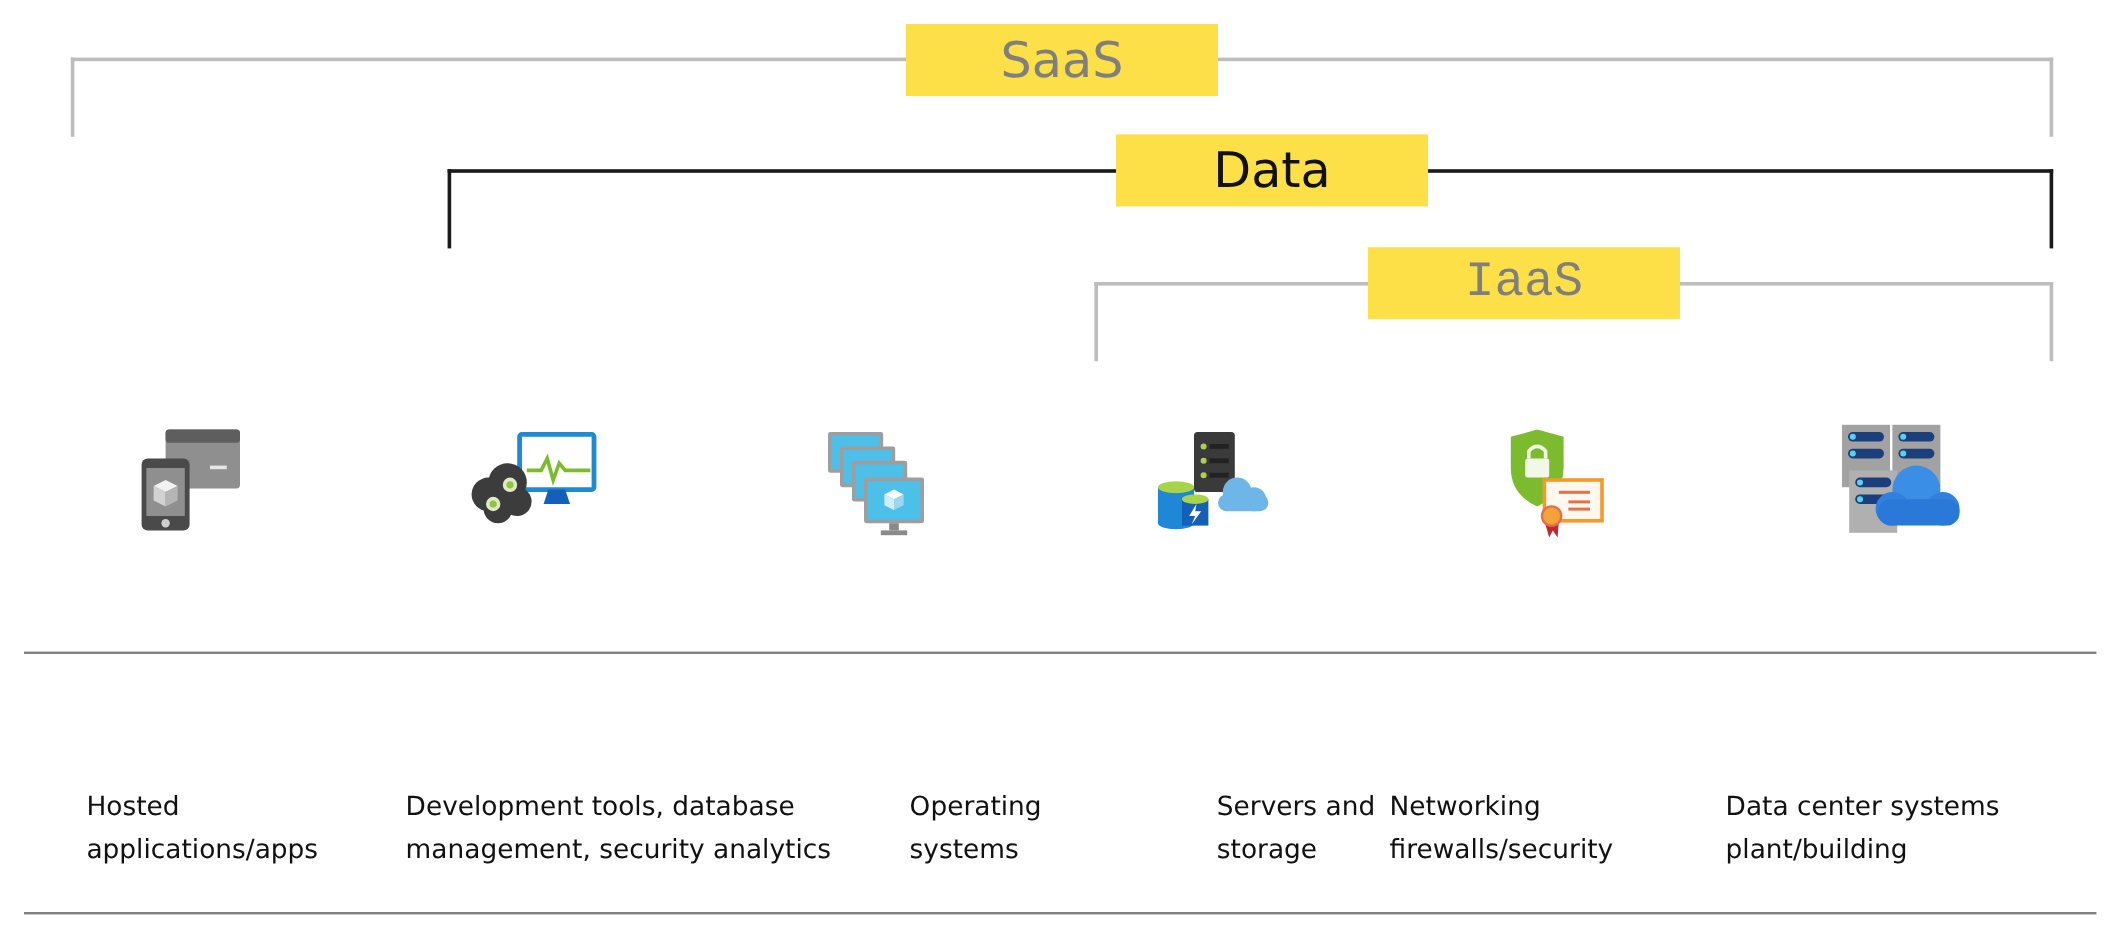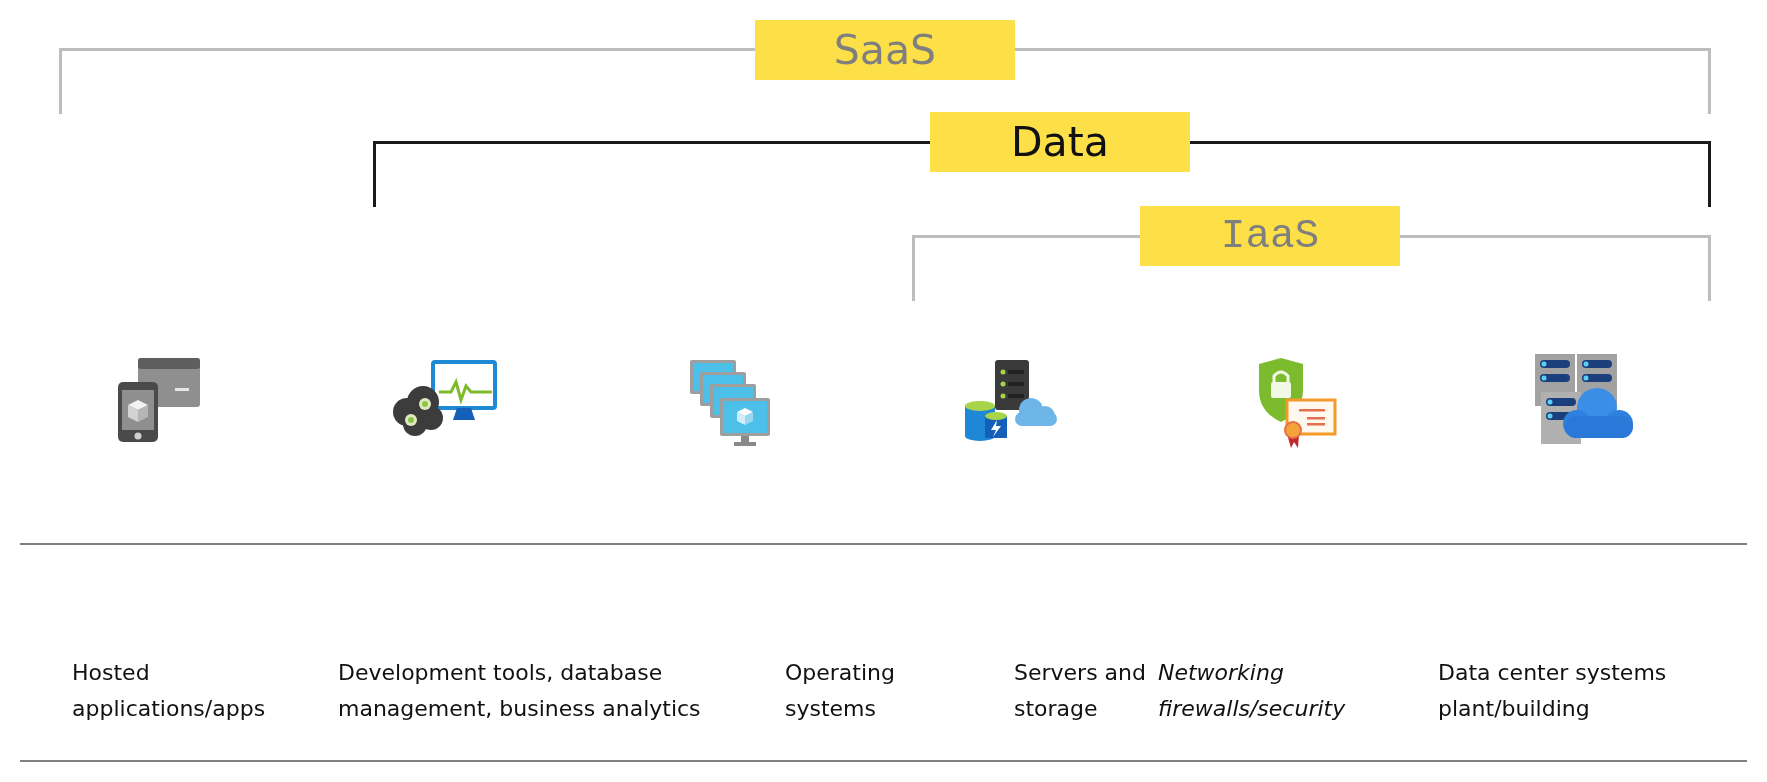--- a/index.html
+++ b/index.html
@@ -123,21 +123,21 @@
   <circle cx="94" cy="74" r="14" fill="#2f80df"></circle>
   <rect x="40" y="66" width="68" height="22" rx="11" fill="#2a78d8"></rect>
 </svg>
 
 <div class="rule" style="top:543px;"></div>
 <div class="rule" style="top:760px;"></div>
 
 <div class="label" style="left:56px;">Hosted
 applications/apps</div>
 <div class="label" style="left:322px;">Development tools, database
-management, business analytics</div>
-<div class="label" style="left:769px;">Operating
+management, security analytics</div>
+<div class="label" style="left:742px;">Operating
 systems</div>
 <div class="label" style="left:998px;">Servers and
 storage</div>
-<div class="label" style="left:1142px;font-style:italic;">Networking
+<div class="label" style="left:1142px;">Networking
 firewalls/security</div>
 <div class="label" style="left:1422px;">Data center systems
 plant/building</div>
 
 </body></html>

